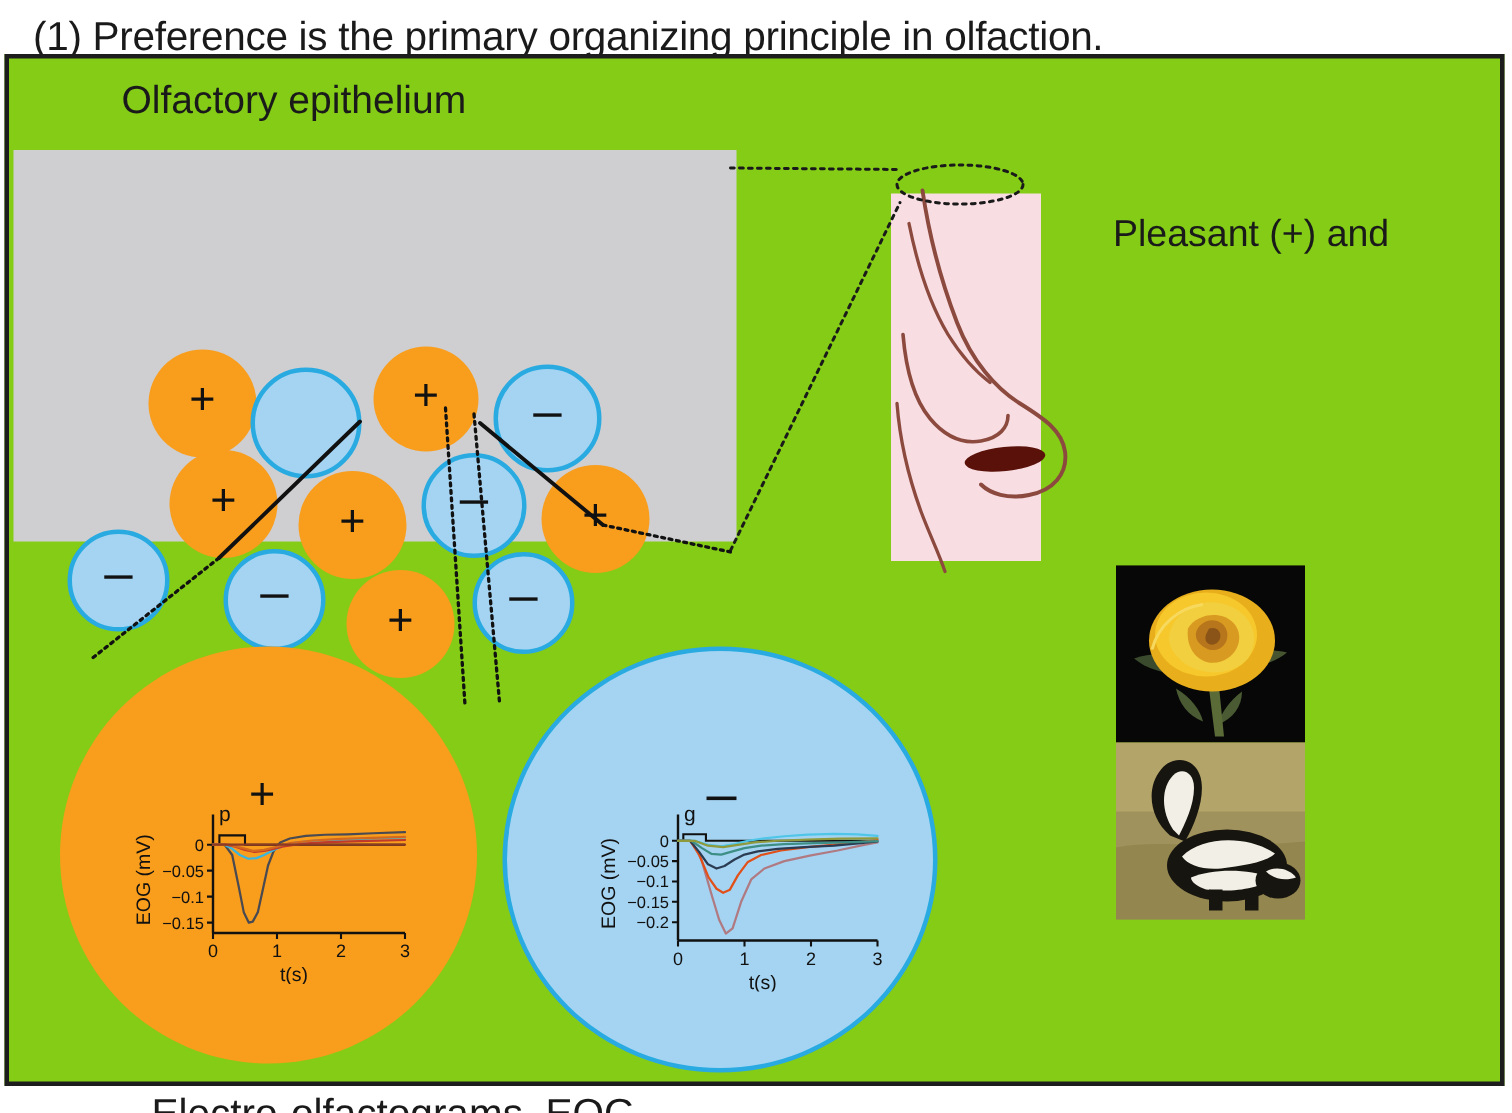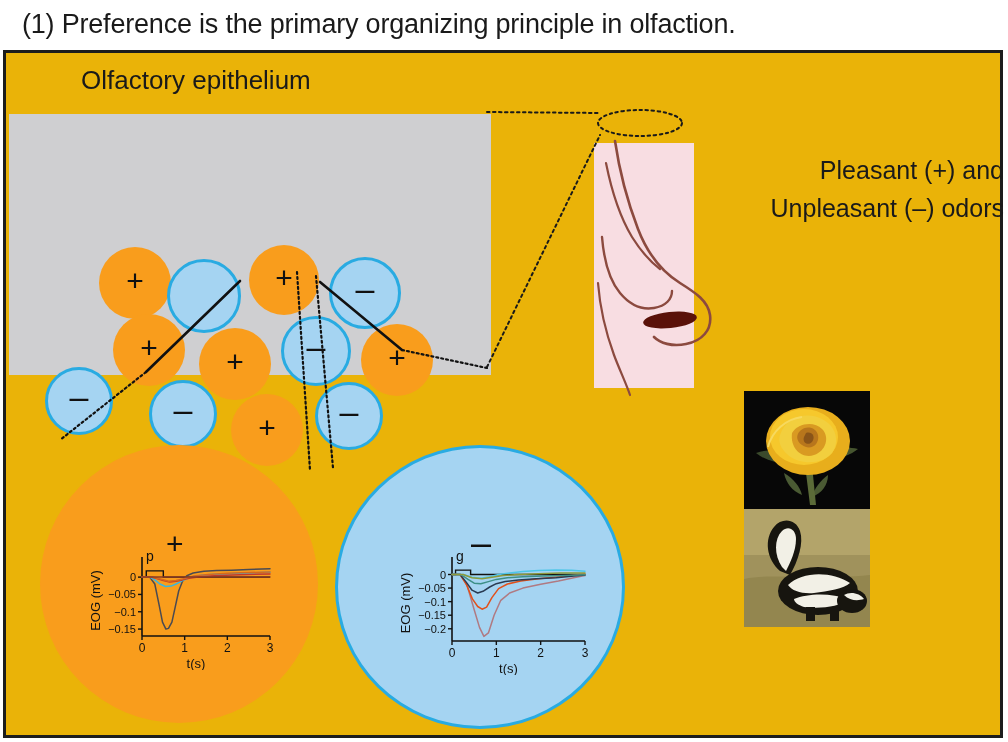--- a/index.html
+++ b/index.html
@@ -26,26 +26,26 @@
     line-height: 44px;
     color: #1a1a1a;
     white-space: nowrap;
     letter-spacing: -0.2px;
   }
 
   
   #figure-frame {
     position: absolute;
     left: 3px;
-    top: 50px;
+    top: 36px;
     width: 1000px;
     height: 688px;
     border: 3px solid #1d1d1d;
     box-sizing: border-box;
-    background: #eab308;
+    background: #84cc16;
   }
 
   
   #epithelium-panel {
     position: absolute;
     left: 3px;
     top: 61px;
     width: 482px;
     height: 261px;
     background: #cfcfd1;
@@ -104,21 +104,21 @@
     width: 160px;
     height: 270px;
   }
 
   
   #odor-text {
     position: absolute;
     left: 736px;
     top: 98px;
     width: 262px;
-    text-align: right;
+    text-align: left;
     font-size: 25px;
     line-height: 38px;
     color: #1a1a1a;
   }
 
   
   .photo-frame {
     position: absolute;
     left: 738px;
     width: 126px;
@@ -244,21 +244,20 @@
 
     <path d="M 26 104 C 28 128, 34 148, 44 160 C 54 172, 66 177, 78 175 C 90 173, 96 166, 96 158" fill="none" stroke="#8c4a3f" stroke-width="2.4" stroke-linecap="round"></path>
 
     <path d="M 22 150 C 24 176, 30 200, 38 222 C 44 238, 50 250, 54 262" fill="none" stroke="#8c4a3f" stroke-width="2.2" stroke-linecap="round"></path>
 
     <ellipse cx="94" cy="187" rx="27" ry="8" fill="#5a1109" transform="rotate(-6 94 187)"></ellipse>
   </svg>
 
   <div id="odor-text">
     <div>Pleasant (+) and</div>
-    <div>Unpleasant (–) odors</div>
   </div>
 
   <div class="photo-frame" id="photo-rose">
     <svg viewBox="0 0 126 118" width="126" height="118">
       <rect x="0" y="0" width="126" height="118" fill="#070707"></rect>
 
       <path d="M 12 62 C 30 56, 46 60, 56 70 C 42 74, 24 72, 12 62 Z" fill="#3a4a2c"></path>
       <path d="M 114 58 C 98 54, 84 58, 76 66 C 90 70, 104 66, 114 58 Z" fill="#46552f"></path>
       <path d="M 40 82 C 50 88, 56 96, 58 104 C 48 100, 42 92, 40 82 Z" fill="#4a5a33"></path>
       <path d="M 84 84 C 76 90, 70 98, 68 106 C 78 102, 84 94, 84 84 Z" fill="#4a5a33"></path>

